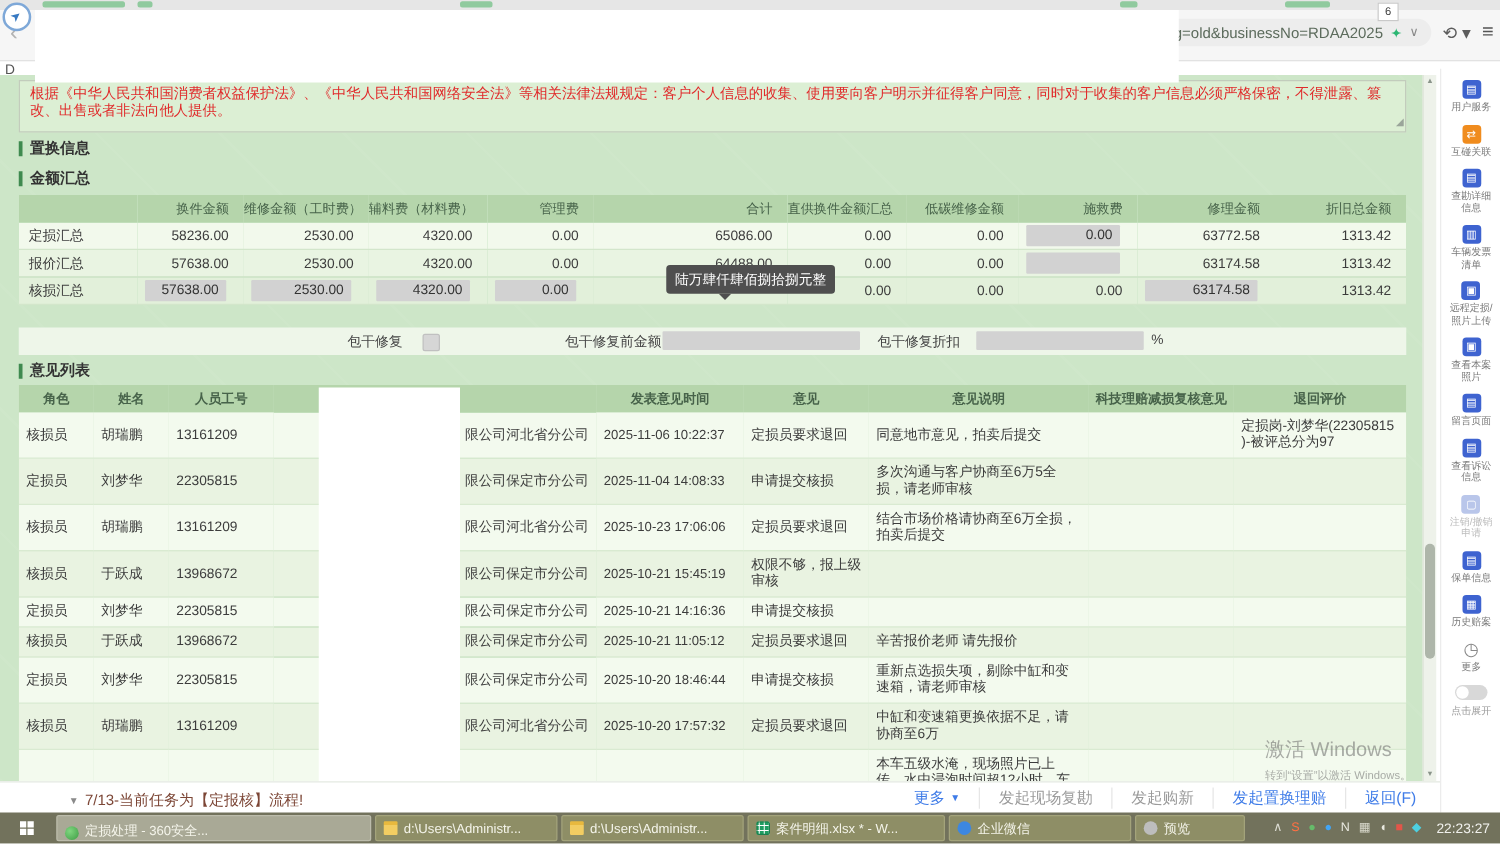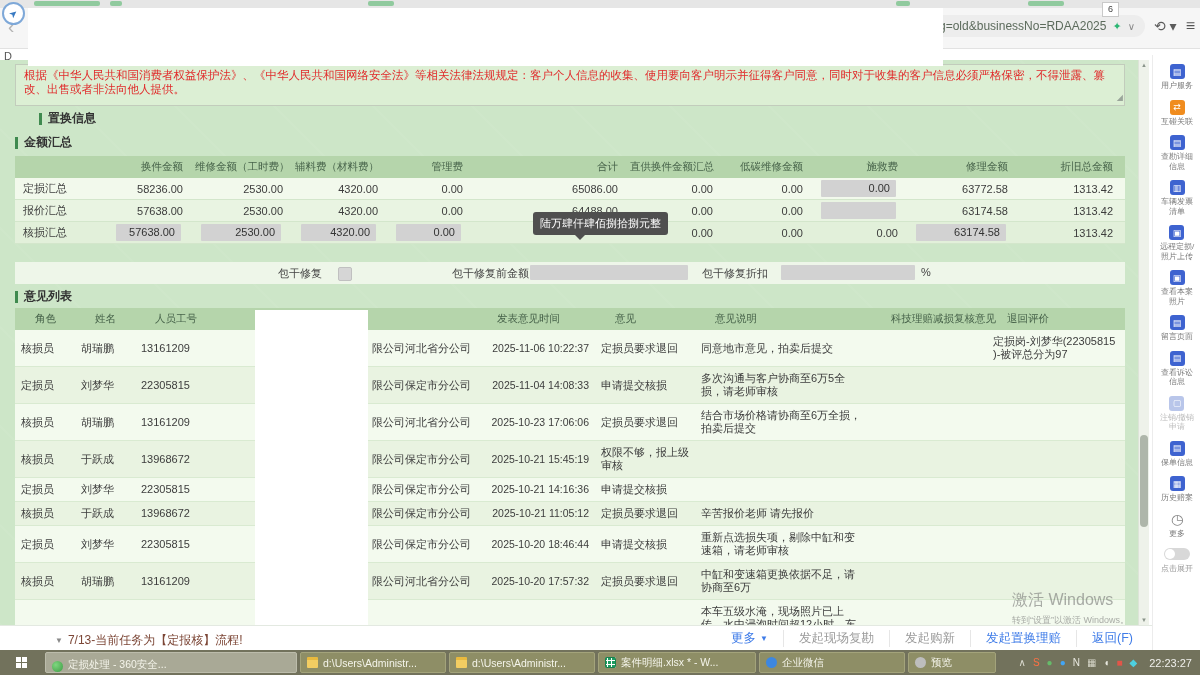--- a/index.html
+++ b/index.html
@@ -59,27 +59,27 @@
     border:1px solid #c0c0c0;border-radius:2px;}
   .gline{position:absolute;top:3px;height:15px;background:#d2d2d2;border-radius:1px;}
   
   .tooltip{position:absolute;left:533px;top:152px;background:#4f4f4f;color:#fff;font-size:11px;
     padding:4px 7px;border-radius:3px;z-index:8;white-space:nowrap;}
   .tooltip::after{content:"";position:absolute;left:42px;bottom:-5px;border:5px solid transparent;
     border-top-color:#4f4f4f;border-bottom:none;}
   
   .opwrap{position:absolute;left:15px;top:248px;width:1110px;height:317px;overflow:hidden;}
   .opt{border-collapse:collapse;table-layout:fixed;width:1110px;font-size:11px;}
-  .opt th{background:#b5d5ab;font-weight:normal;color:#47634a;font-size:10.5px;text-align:left;
-    padding:4px 20px;height:12px;white-space:nowrap;}
+  .opt th{background:#b5d5ab;font-weight:bold;color:#47634a;font-size:10.5px;text-align:center;
+    padding:4px 4px;height:12px;white-space:nowrap;}
   .opt td{border-bottom:1px solid #d9ead1;padding:5px 6px;vertical-align:middle;line-height:13px;
     background:#f3faee;}
   .opt tr:nth-child(even) td{background:#e9f3e1;}
   .opt td.company{white-space:nowrap;padding-left:153px;overflow:hidden;}
-  .opt td.time{white-space:nowrap;font-size:10.5px;text-align:right;}
+  .opt td.time{white-space:nowrap;font-size:10.5px;}
   .redact{position:absolute;background:#fff;z-index:7;}
   
   .wm{position:absolute;left:1012px;top:530px;color:rgba(105,105,105,.55);z-index:6;}
   .wm .l1{font-size:16px;}
   .wm .l2{font-size:9px;margin-top:3px;}
   
   .vscroll{position:absolute;left:1138px;top:60px;width:10px;height:565px;background:#eef2ea;
     border-left:1px solid #dde4d8;z-index:5;}
   .vthumb{position:absolute;left:1px;top:375px;width:8px;height:92px;background:#aeb6aa;border-radius:4px;}
   .varrow{position:absolute;left:0;width:10px;height:10px;color:#8a948a;font-size:6px;text-align:center;line-height:10px;}
@@ -163,21 +163,21 @@
     </div>
   </div>
   <div class="bookmarkD">D</div>
 
   <div class="main">
     <div class="notice">
       <span>根据《中华人民共和国消费者权益保护法》、《中华人民共和国网络安全法》等相关法律法规规定：客户个人信息的收集、使用要向客户明示并征得客户同意，同时对于收集的客户信息必须严格保密，不得泄露、篡改、出售或者非法向他人提供。</span>
       <span class="grip">◢</span>
     </div>
 
-    <div class="secbar" style="top:50px;margin-left:24px;">
+    <div class="secbar" style="top:50px;">
         <span>置换信息</span>
       </div>
     <div class="secbar" style="top:74px;">
         <span>金额汇总</span>
       </div>
 
     <table class="amt">
       <colgroup>
           <col style="width:95px">
           <col style="width:85px">

